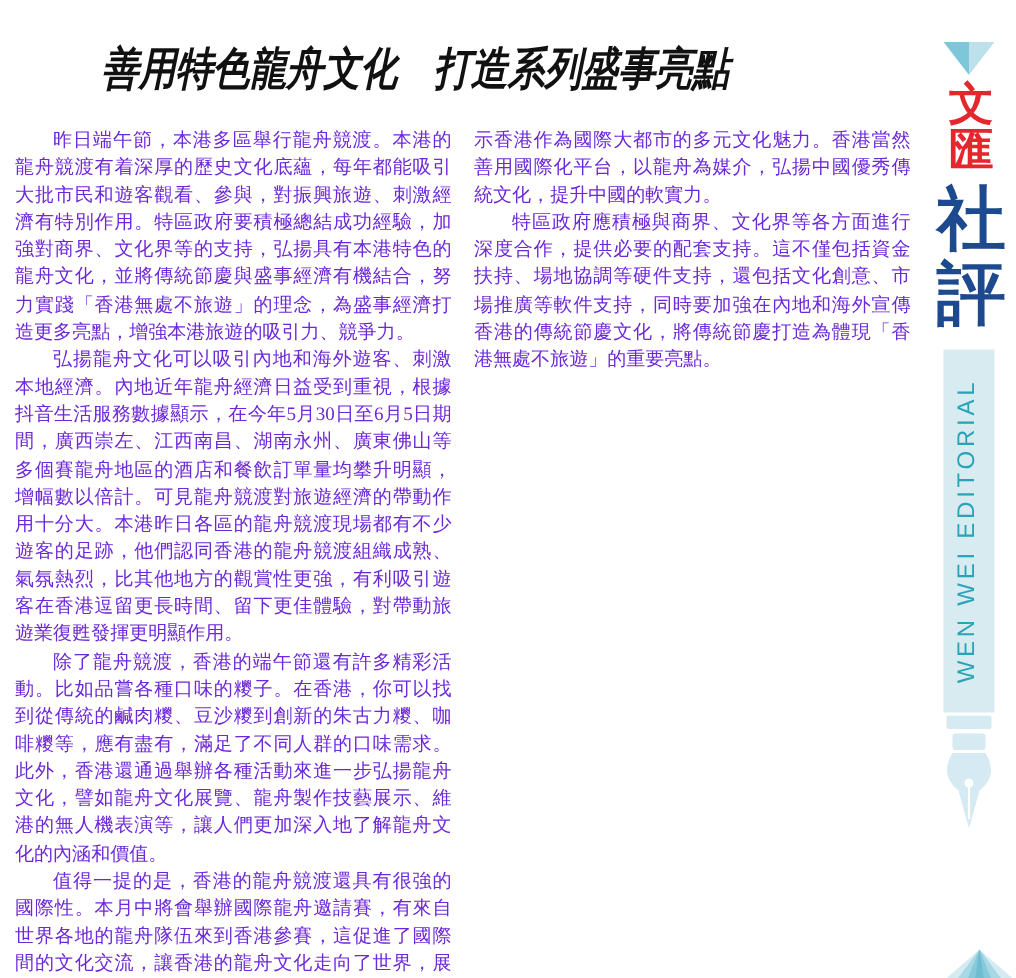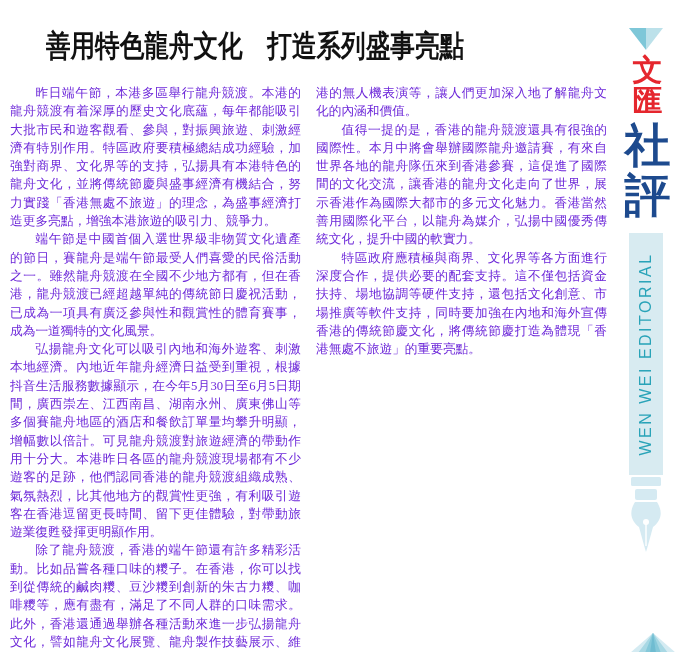--- a/index.html
+++ b/index.html
@@ -3,21 +3,21 @@
 <meta charset="utf-8">
 <style>
   html,body{margin:0;padding:0;background:#ffffff;}
   #page{
     position:relative;width:677px;height:652px;background:#ffffff;overflow:hidden;
     font-family:"Liberation Serif","DejaVu Serif",serif;color:#1c1c1c;
   }
   
   .headline-wrap{
     position:absolute;left:0;top:22px;width:532px;height:48px;
-    display:flex;align-items:center;justify-content:flex-start;
+    display:flex;align-items:center;justify-content:flex-end;font-style:italic;
   }
   .headline{
     font-size:30px;font-weight:bold;white-space:nowrap;color:#111;
     transform:scaleX(0.82);transform-origin:center;letter-spacing:0px;
   }
   
   .article{
     position:absolute;left:10px;top:84px;width:597px;height:568px;
     column-count:2;column-gap:15px;column-fill:auto;
     font-size:12.7px;line-height:18.3px;text-align:justify;color:#6d28d9;
@@ -52,21 +52,20 @@
 <body>
 
 <div id="page">
 
   <div class="headline-wrap">
     <h1 class="headline" style="margin:0;">善用特色龍舟文化　打造系列盛事亮點</h1>
   </div>
 
   <div class="article">
       <p>昨日端午節，本港多區舉行龍舟競渡。本港的龍舟競渡有着深厚的歷史文化底蘊，每年都能吸引大批市民和遊客觀看、參與，對振興旅遊、刺激經濟有特別作用。特區政府要積極總結成功經驗，加強對商界、文化界等的支持，弘揚具有本港特色的龍舟文化，並將傳統節慶與盛事經濟有機結合，努力實踐「香港無處不旅遊」的理念，為盛事經濟打造更多亮點，增強本港旅遊的吸引力、競爭力。</p>
-      <p>端午節是中國首個入選世界級非物質文化遺產的節日，賽龍舟是端午節最受人們喜愛的民俗活動之一。雖然龍舟競渡在全國不少地方都有，但在香港，龍舟競渡已經超越單純的傳統節日慶祝活動，已成為一項具有廣泛參與性和觀賞性的體育賽事，成為一道獨特的文化風景。</p>
       <p>弘揚龍舟文化可以吸引內地和海外遊客、刺激本地經濟。內地近年龍舟經濟日益受到重視，根據抖音生活服務數據顯示，在今年5月30日至6月5日期間，廣西崇左、江西南昌、湖南永州、廣東佛山等多個賽龍舟地區的酒店和餐飲訂單量均攀升明顯，增幅數以倍計。可見龍舟競渡對旅遊經濟的帶動作用十分大。本港昨日各區的龍舟競渡現場都有不少遊客的足跡，他們認同香港的龍舟競渡組織成熟、氣氛熱烈，比其他地方的觀賞性更強，有利吸引遊客在香港逗留更長時間、留下更佳體驗，對帶動旅遊業復甦發揮更明顯作用。</p>
       <p>除了龍舟競渡，香港的端午節還有許多精彩活動。比如品嘗各種口味的糭子。在香港，你可以找到從傳統的鹹肉糭、豆沙糭到創新的朱古力糭、咖啡糭等，應有盡有，滿足了不同人群的口味需求。此外，香港還通過舉辦各種活動來進一步弘揚龍舟文化，譬如龍舟文化展覽、龍舟製作技藝展示、維港的無人機表演等，讓人們更加深入地了解龍舟文化的內涵和價值。</p>
       <p>值得一提的是，香港的龍舟競渡還具有很強的國際性。本月中將會舉辦國際龍舟邀請賽，有來自世界各地的龍舟隊伍來到香港參賽，這促進了國際間的文化交流，讓香港的龍舟文化走向了世界，展示香港作為國際大都市的多元文化魅力。香港當然善用國際化平台，以龍舟為媒介，弘揚中國優秀傳統文化，提升中國的軟實力。</p>
       <p>特區政府應積極與商界、文化界等各方面進行深度合作，提供必要的配套支持。這不僅包括資金扶持、場地協調等硬件支持，還包括文化創意、市場推廣等軟件支持，同時要加強在內地和海外宣傳香港的傳統節慶文化，將傳統節慶打造為體現「香港無處不旅遊」的重要亮點。</p>
     </div>
 
   <aside class="sidebar">
 
     <div class="tri-down">
       <svg width="34" height="22" viewBox="0 0 34 22" aria-hidden="true">

